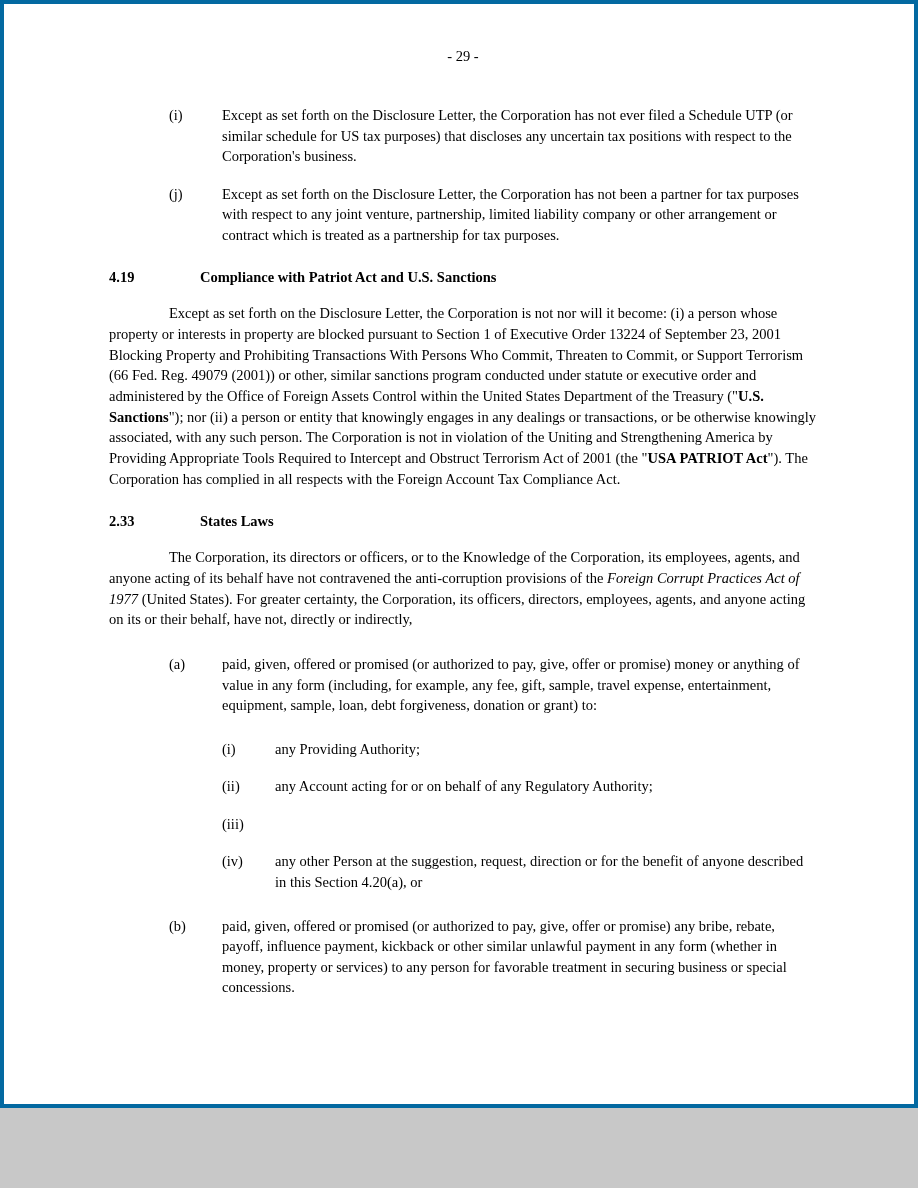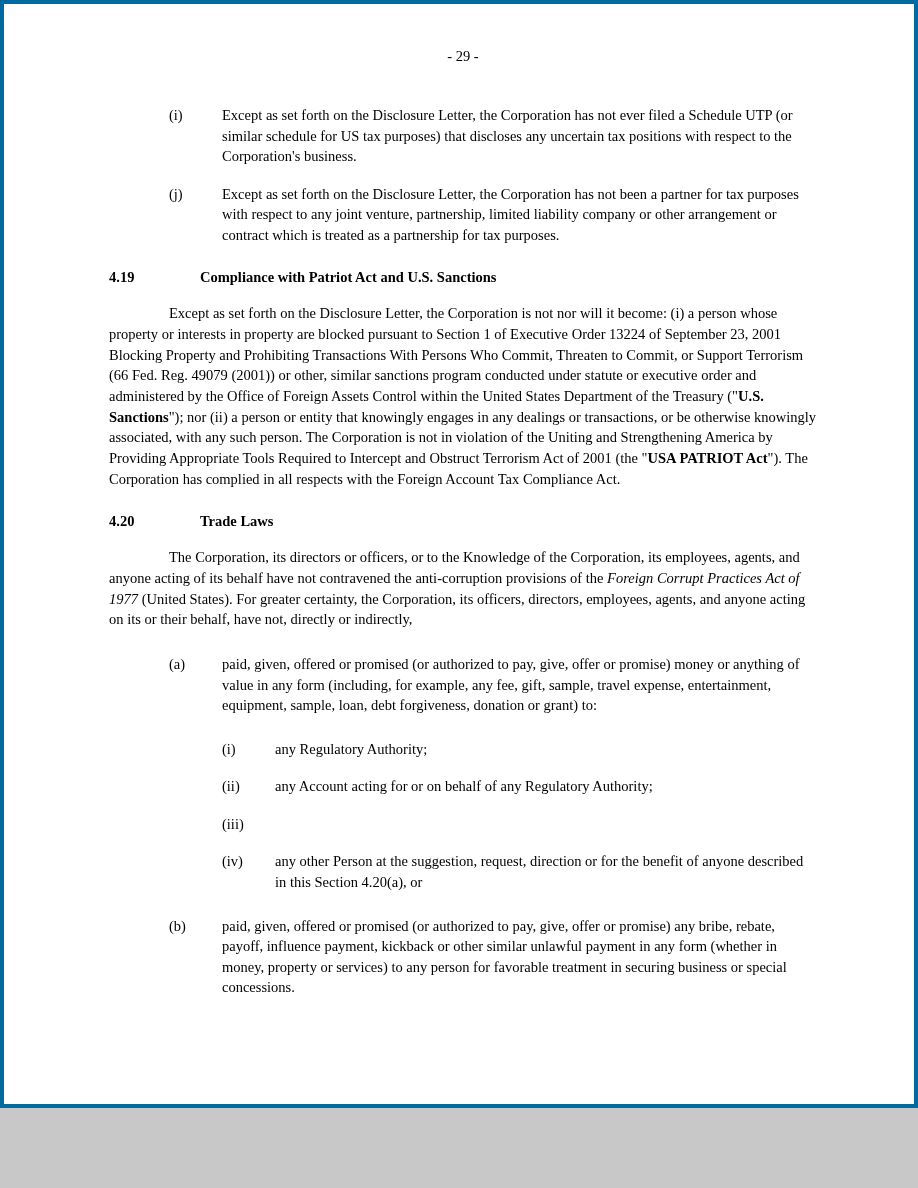--- a/index.html
+++ b/index.html
@@ -100,38 +100,38 @@
     </div>
 
     <div class="section-head">
       <div class="num">4.19</div>
       <div class="title">Compliance with Patriot Act and U.S. Sanctions</div>
     </div>
 
     <div class="para"><span>Except as set forth on the Disclosure Letter, the Corporation is not nor will it become: (i) a person whose property or interests in property are blocked pursuant to Section 1 of Executive Order 13224 of September 23, 2001 Blocking Property and Prohibiting Transactions With Persons Who Commit, Threaten to Commit, or Support Terrorism (66 Fed. Reg. 49079 (2001)) or other, similar sanctions program conducted under statute or executive order and administered by the Office of Foreign Assets Control within the United States Department of the Treasury ("</span><b>U.S. Sanctions</b><span>"); nor (ii) a person or entity that knowingly engages in any dealings or transactions, or be otherwise knowingly associated, with any such person.  The Corporation is not in violation of the Uniting and Strengthening America by Providing Appropriate Tools Required to Intercept and Obstruct Terrorism Act of 2001 (the "</span><b>USA PATRIOT Act</b><span>"). The Corporation has complied in all respects with the Foreign Account Tax Compliance Act.</span></div>
 
     <div class="section-head">
-      <div class="num">4.20</div>
-      <div class="title">Trade Laws</div>
+      <div class="num">2.33</div>
+      <div class="title">States Laws</div>
     </div>
 
     <div class="para"><span>The Corporation, its directors or officers, or to the Knowledge of the Corporation, its employees, agents, and anyone acting of its behalf have not contravened the anti-corruption provisions of the </span><i>Foreign Corrupt Practices Act of 1977</i><span> (United States).  For greater certainty, the Corporation, its officers, directors, employees, agents, and anyone acting on its or their behalf, have not, directly or indirectly,</span></div>
 
     <div class="spacer-sm"></div>
 
     <div class="row lvl1">
       <div class="marker">(a)</div>
       <div class="body">paid, given, offered or promised (or authorized to pay, give, offer or promise) money or anything of value in any form (including, for example, any fee, gift, sample, travel expense, entertainment, equipment, sample, loan, debt forgiveness, donation or grant) to:</div>
     </div>
 
     <div class="spacer-sm"></div>
 
     <div class="row lvl2">
       <div class="marker">(i)</div>
-      <div class="body">any Regulatory Authority;</div>
+      <div class="body">any Providing Authority;</div>
     </div>
     <div class="row lvl2">
       <div class="marker">(ii)</div>
       <div class="body">any Account acting for or on behalf of any Regulatory Authority;</div>
     </div>
     <div class="row lvl2">
       <div class="marker">(iii)</div>
     </div>
     <div class="row lvl2">
       <div class="marker">(iv)</div>

